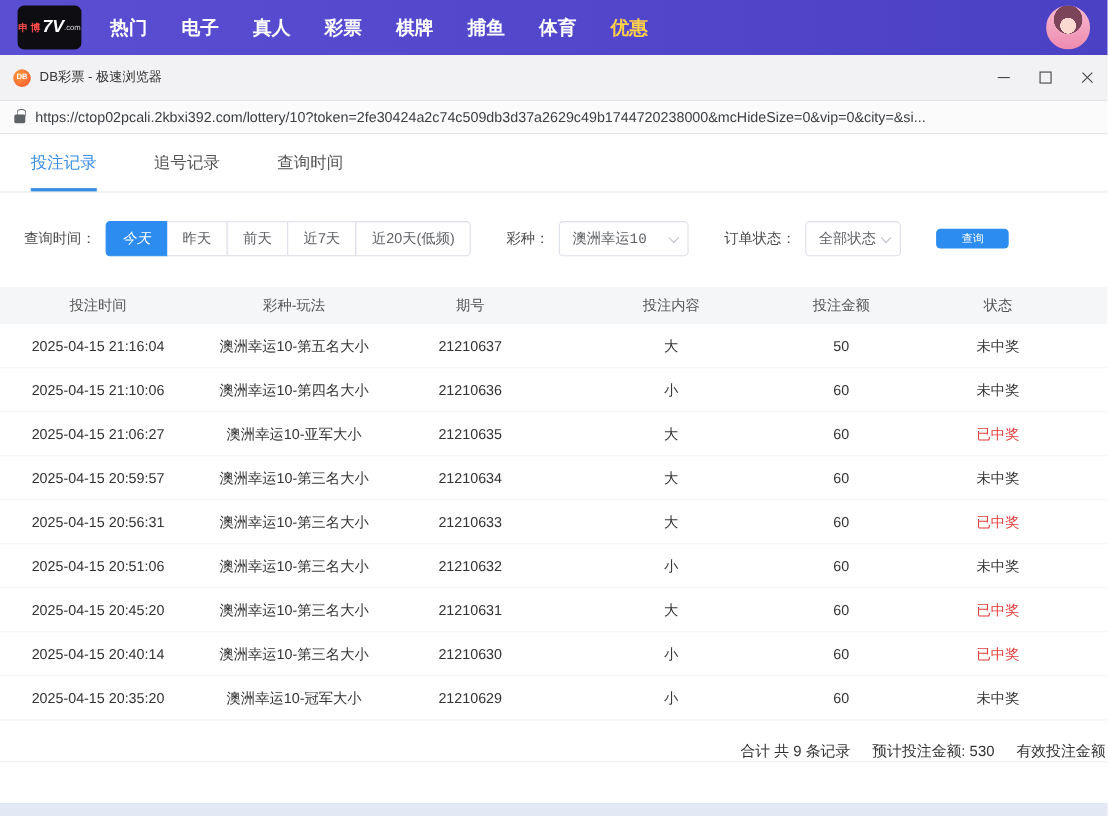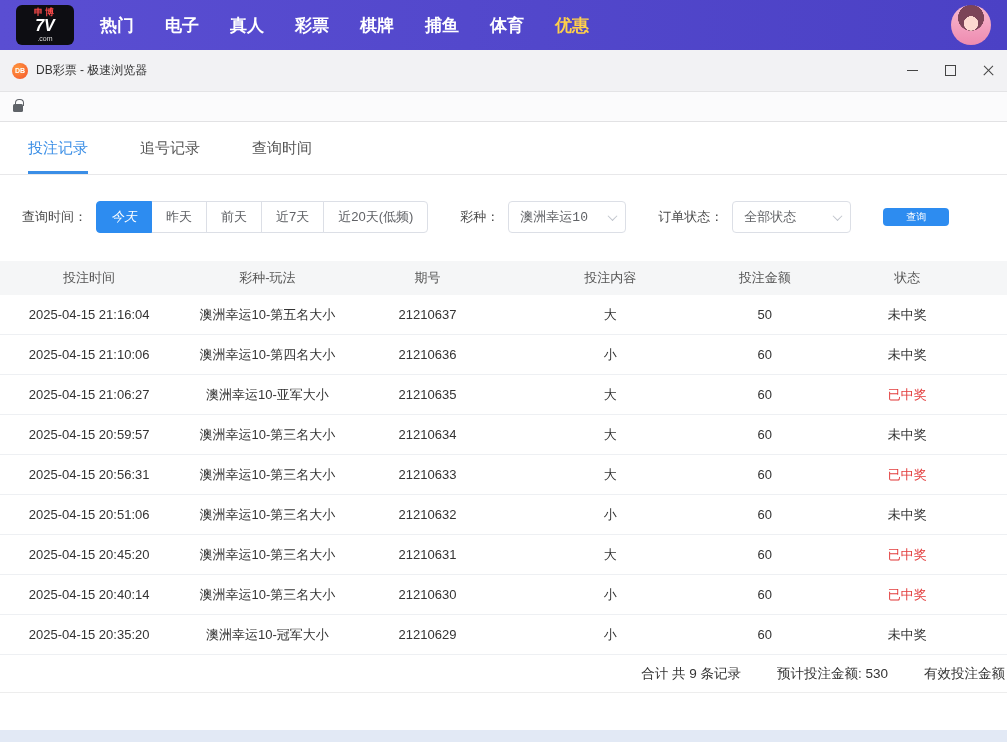--- a/index.html
+++ b/index.html
@@ -14,21 +14,21 @@
   
   .topnav {
     height: 50px;
     background: linear-gradient(90deg, #5a4ed2 0%, #4b41c5 100%);
     display: flex; align-items: center;
     padding: 0 16px;
   }
   .logo {
     background: #0d0d12; border-radius: 6px;
     width: 58px; height: 40px;
-    display: flex; flex-direction: column; align-items: center; justify-content: center;
+    display: flex; flex-direction: row; align-items: center; justify-content: center;
     line-height: 1; cursor: pointer; flex: none;
   }
   .logo-top { color: #ff4b4b; font-size: 9px; font-weight: bold; letter-spacing: 2px; }
   .logo-mid { color: #fff; font-size: 16px; font-weight: 800; font-style: italic; margin: 1px 0; }
   .logo-bot { color: #ddd; font-size: 7px; }
   .nav-items { display: flex; gap: 31px; margin-left: 26px; }
   .nav-item { color: #fff; font-size: 17px; font-weight: bold; cursor: pointer; white-space: nowrap; }
   .nav-item.highlight { color: #ffd04a; }
   .avatar {
     margin-left: auto; width: 40px; height: 40px; border-radius: 50%;
@@ -94,21 +94,21 @@
   .tbtn:first-child { border-radius: 4px 0 0 4px; margin-left: 0; font-style: italic; }
   .tbtn:last-child  { border-radius: 0 4px 4px 0; }
   .tbtn.active { background: #2d8cf0; border-color: #2d8cf0; color: #fff; position: relative; z-index: 1; }
   .select {
     display: flex; align-items: center; justify-content: space-between;
     border: 1px solid #dcdfe6; border-radius: 4px;
     height: 32px; padding: 0 9px 0 11px;
     color: #606266; margin-right: 32px; cursor: pointer; background: #fff;
   }
   .sel-lottery { width: 118px; font-family: Liberation Mono, monospace; }
-  .sel-status  { width: 119px; }
+  .sel-status  { width: 87px; }
   .chev {
     width: 7px; height: 7px;
     border-right: 1.5px solid #c0c4cc; border-bottom: 1.5px solid #c0c4cc;
     transform: rotate(45deg) translate(-1px,-1px);
     flex: none; margin-left: 6px;
   }
   .query-btn {
     width: 66px; height: 18px;
     background: #2d8cf0; color: #fff;
     border: none; border-radius: 4px;
@@ -122,22 +122,22 @@
   .cell { text-align: center; overflow: hidden; white-space: nowrap; }
   .c-time    { width: 17.7%; }
   .c-game    { width: 17.7%; }
   .c-issue   { width: 14.1%; }
   .c-content { width: 22.2%; }
   .c-amount  { width: 8.5%;  }
   .c-status  { width: 19.8%; }
   .won { color: #e23c3c; }
 
   .tfoot {
-    display: flex; justify-content: flex-end; align-items: center;
-    gap: 36px; height: 38px; padding-right: 2px;
+    display: flex; justify-content: flex-end; align-items: flex-end;
+    gap: 20px; height: 38px; padding-right: 2px;
     font-size: 13.5px; color: #333;
     border-bottom: 1px solid #ededed; overflow: hidden;
   }
   .tfoot span { white-space: nowrap; }
 
   .bottom-strip { position: absolute; bottom: 0; left: 0; width: 100%; height: 12px; background: #e2e9f5; }
 </style>
 </head>
 <body>
 
@@ -165,20 +165,21 @@
   <div class="wtitle">DB彩票 - 极速浏览器</div>
   <div class="win-controls">
     <span class="wc wc-min"></span>
     <span class="wc wc-max"></span>
     <span class="wc wc-close"></span>
   </div>
 </div>
 
 <div class="urlbar">
   <span class="lock"></span>
+  <span class="url">https://ctop02pcali.2kbxi392.com/lottery/10?token=2fe30424a2c74c509db3d37a2629c49b1744720238000&amp;mcHideSize=0&amp;vip=0&amp;city=&amp;si...</span>
 </div>
 
 <main>
   <div class="tabs">
       <div class="tab active">投注记录</div>
       <div class="tab">追号记录</div>
       <div class="tab">查询时间</div>
     </div>
 
   <div class="filters">

